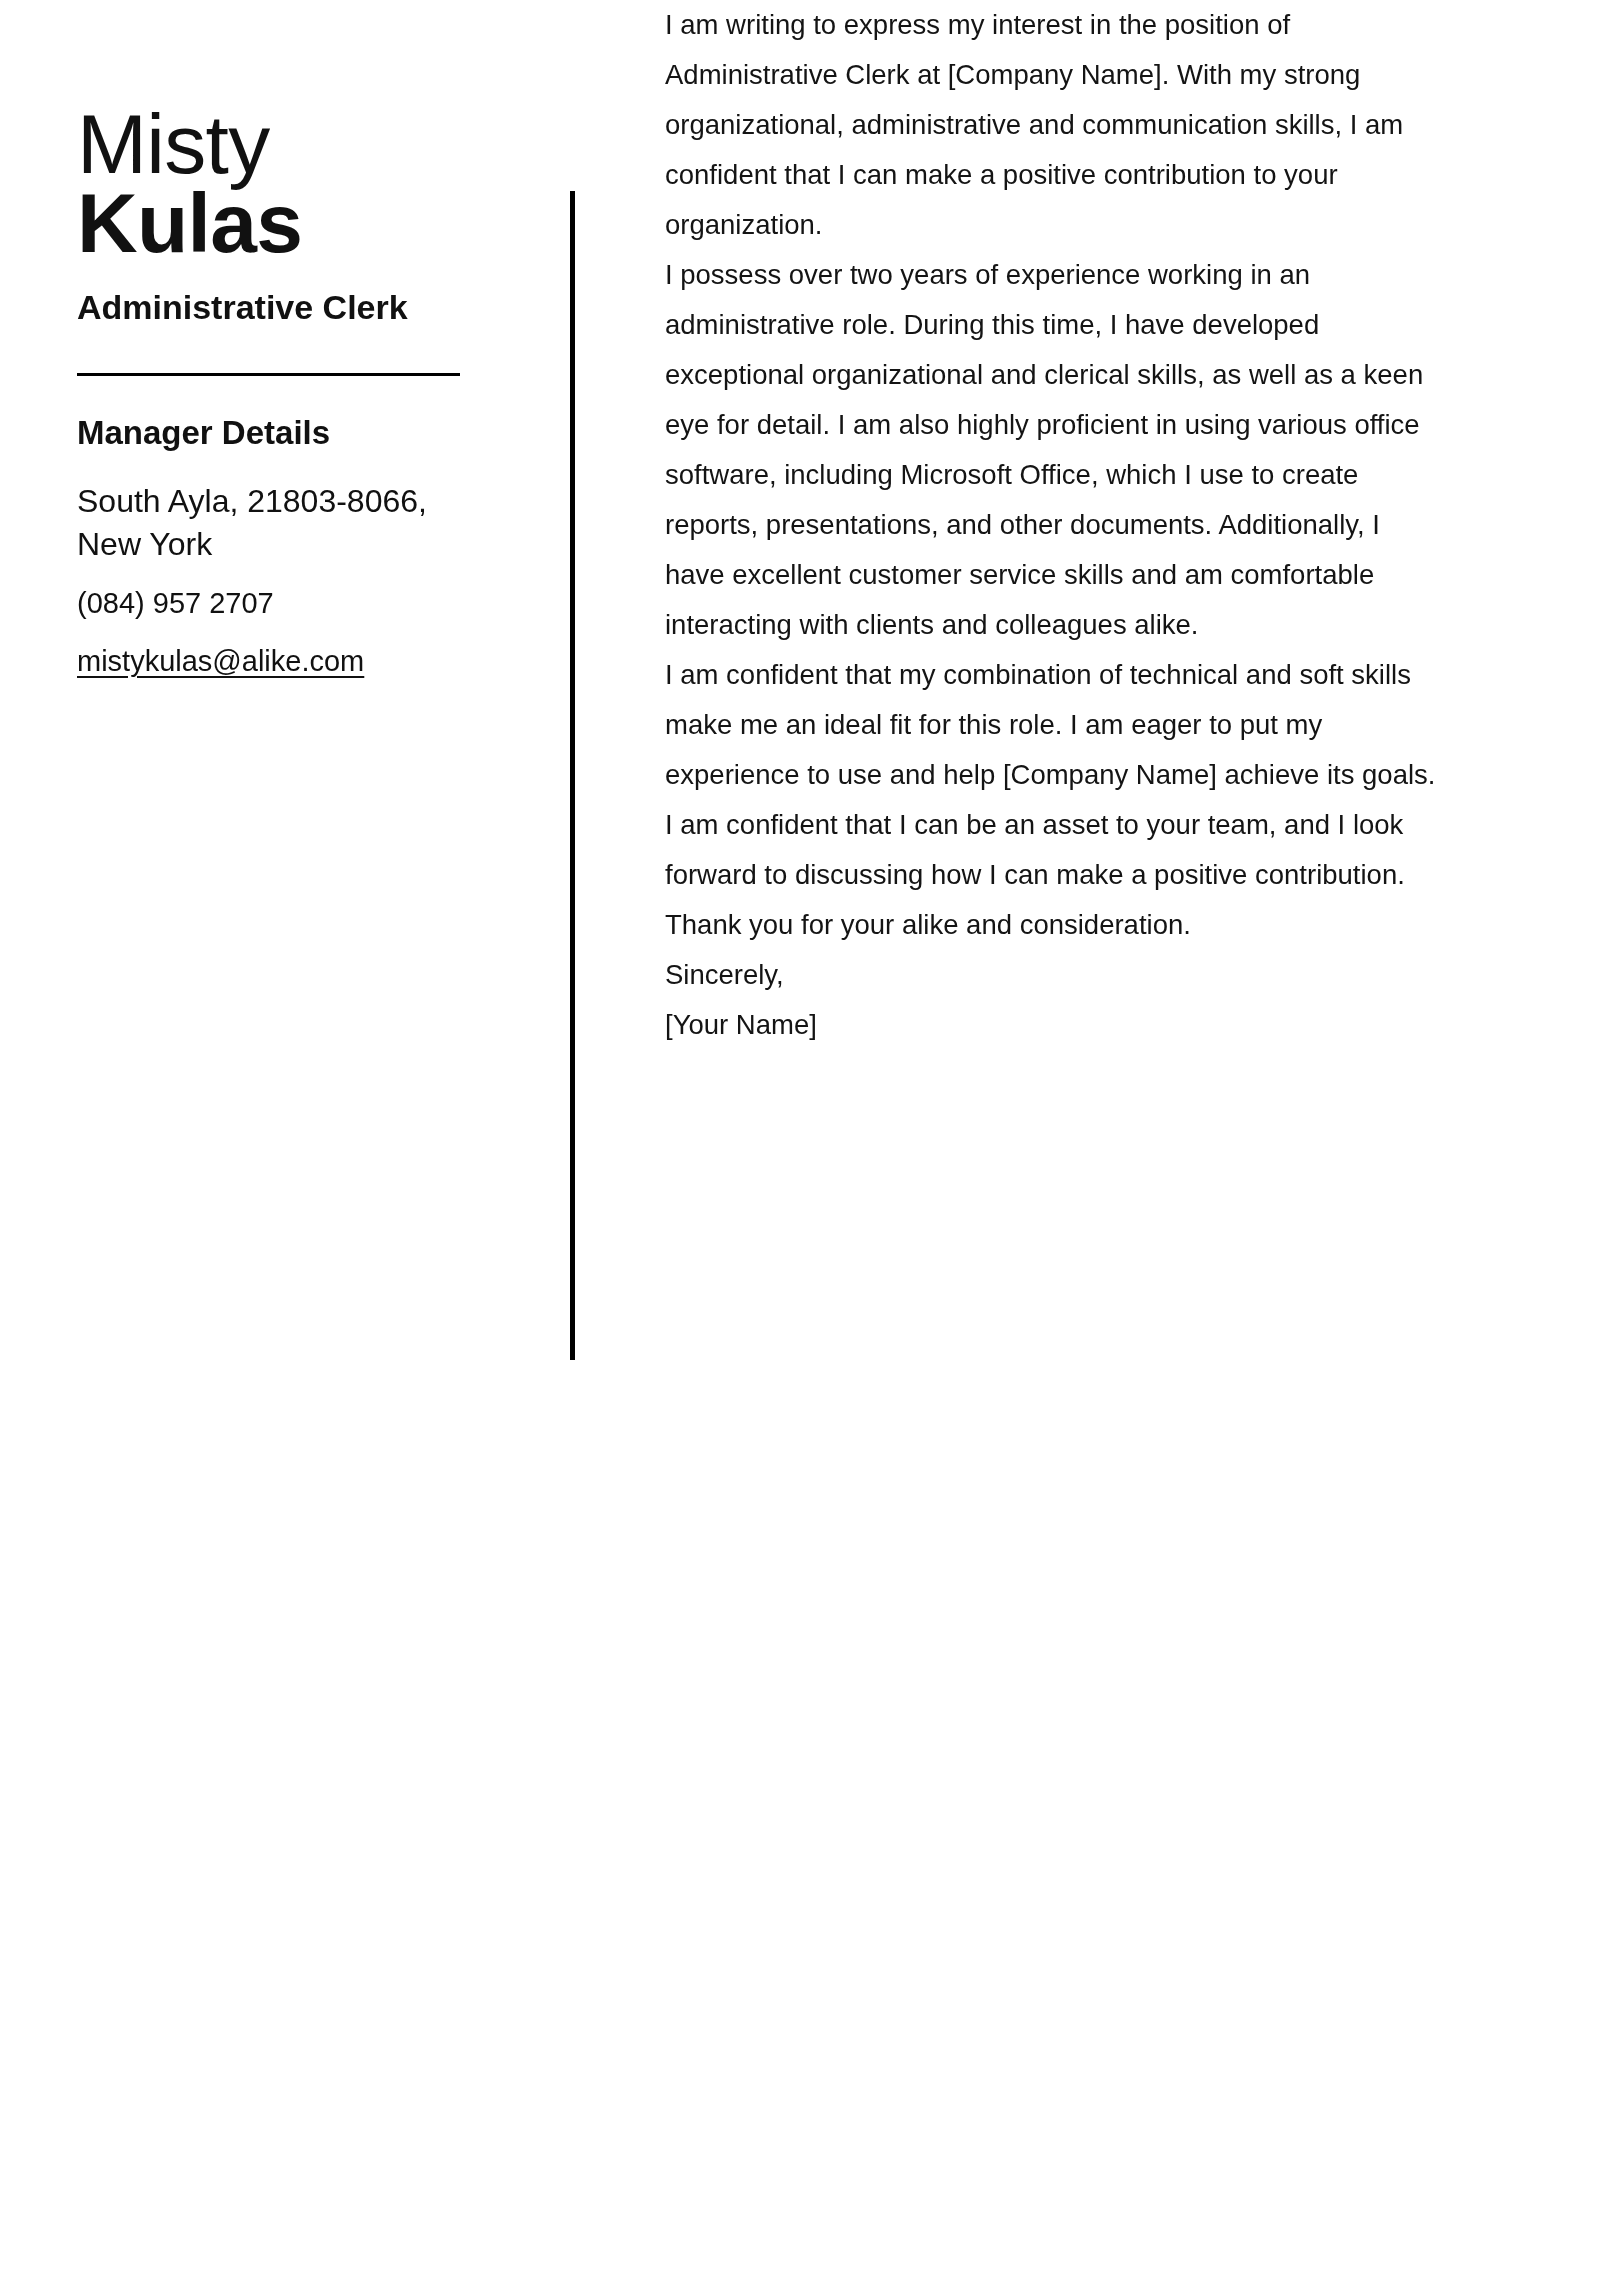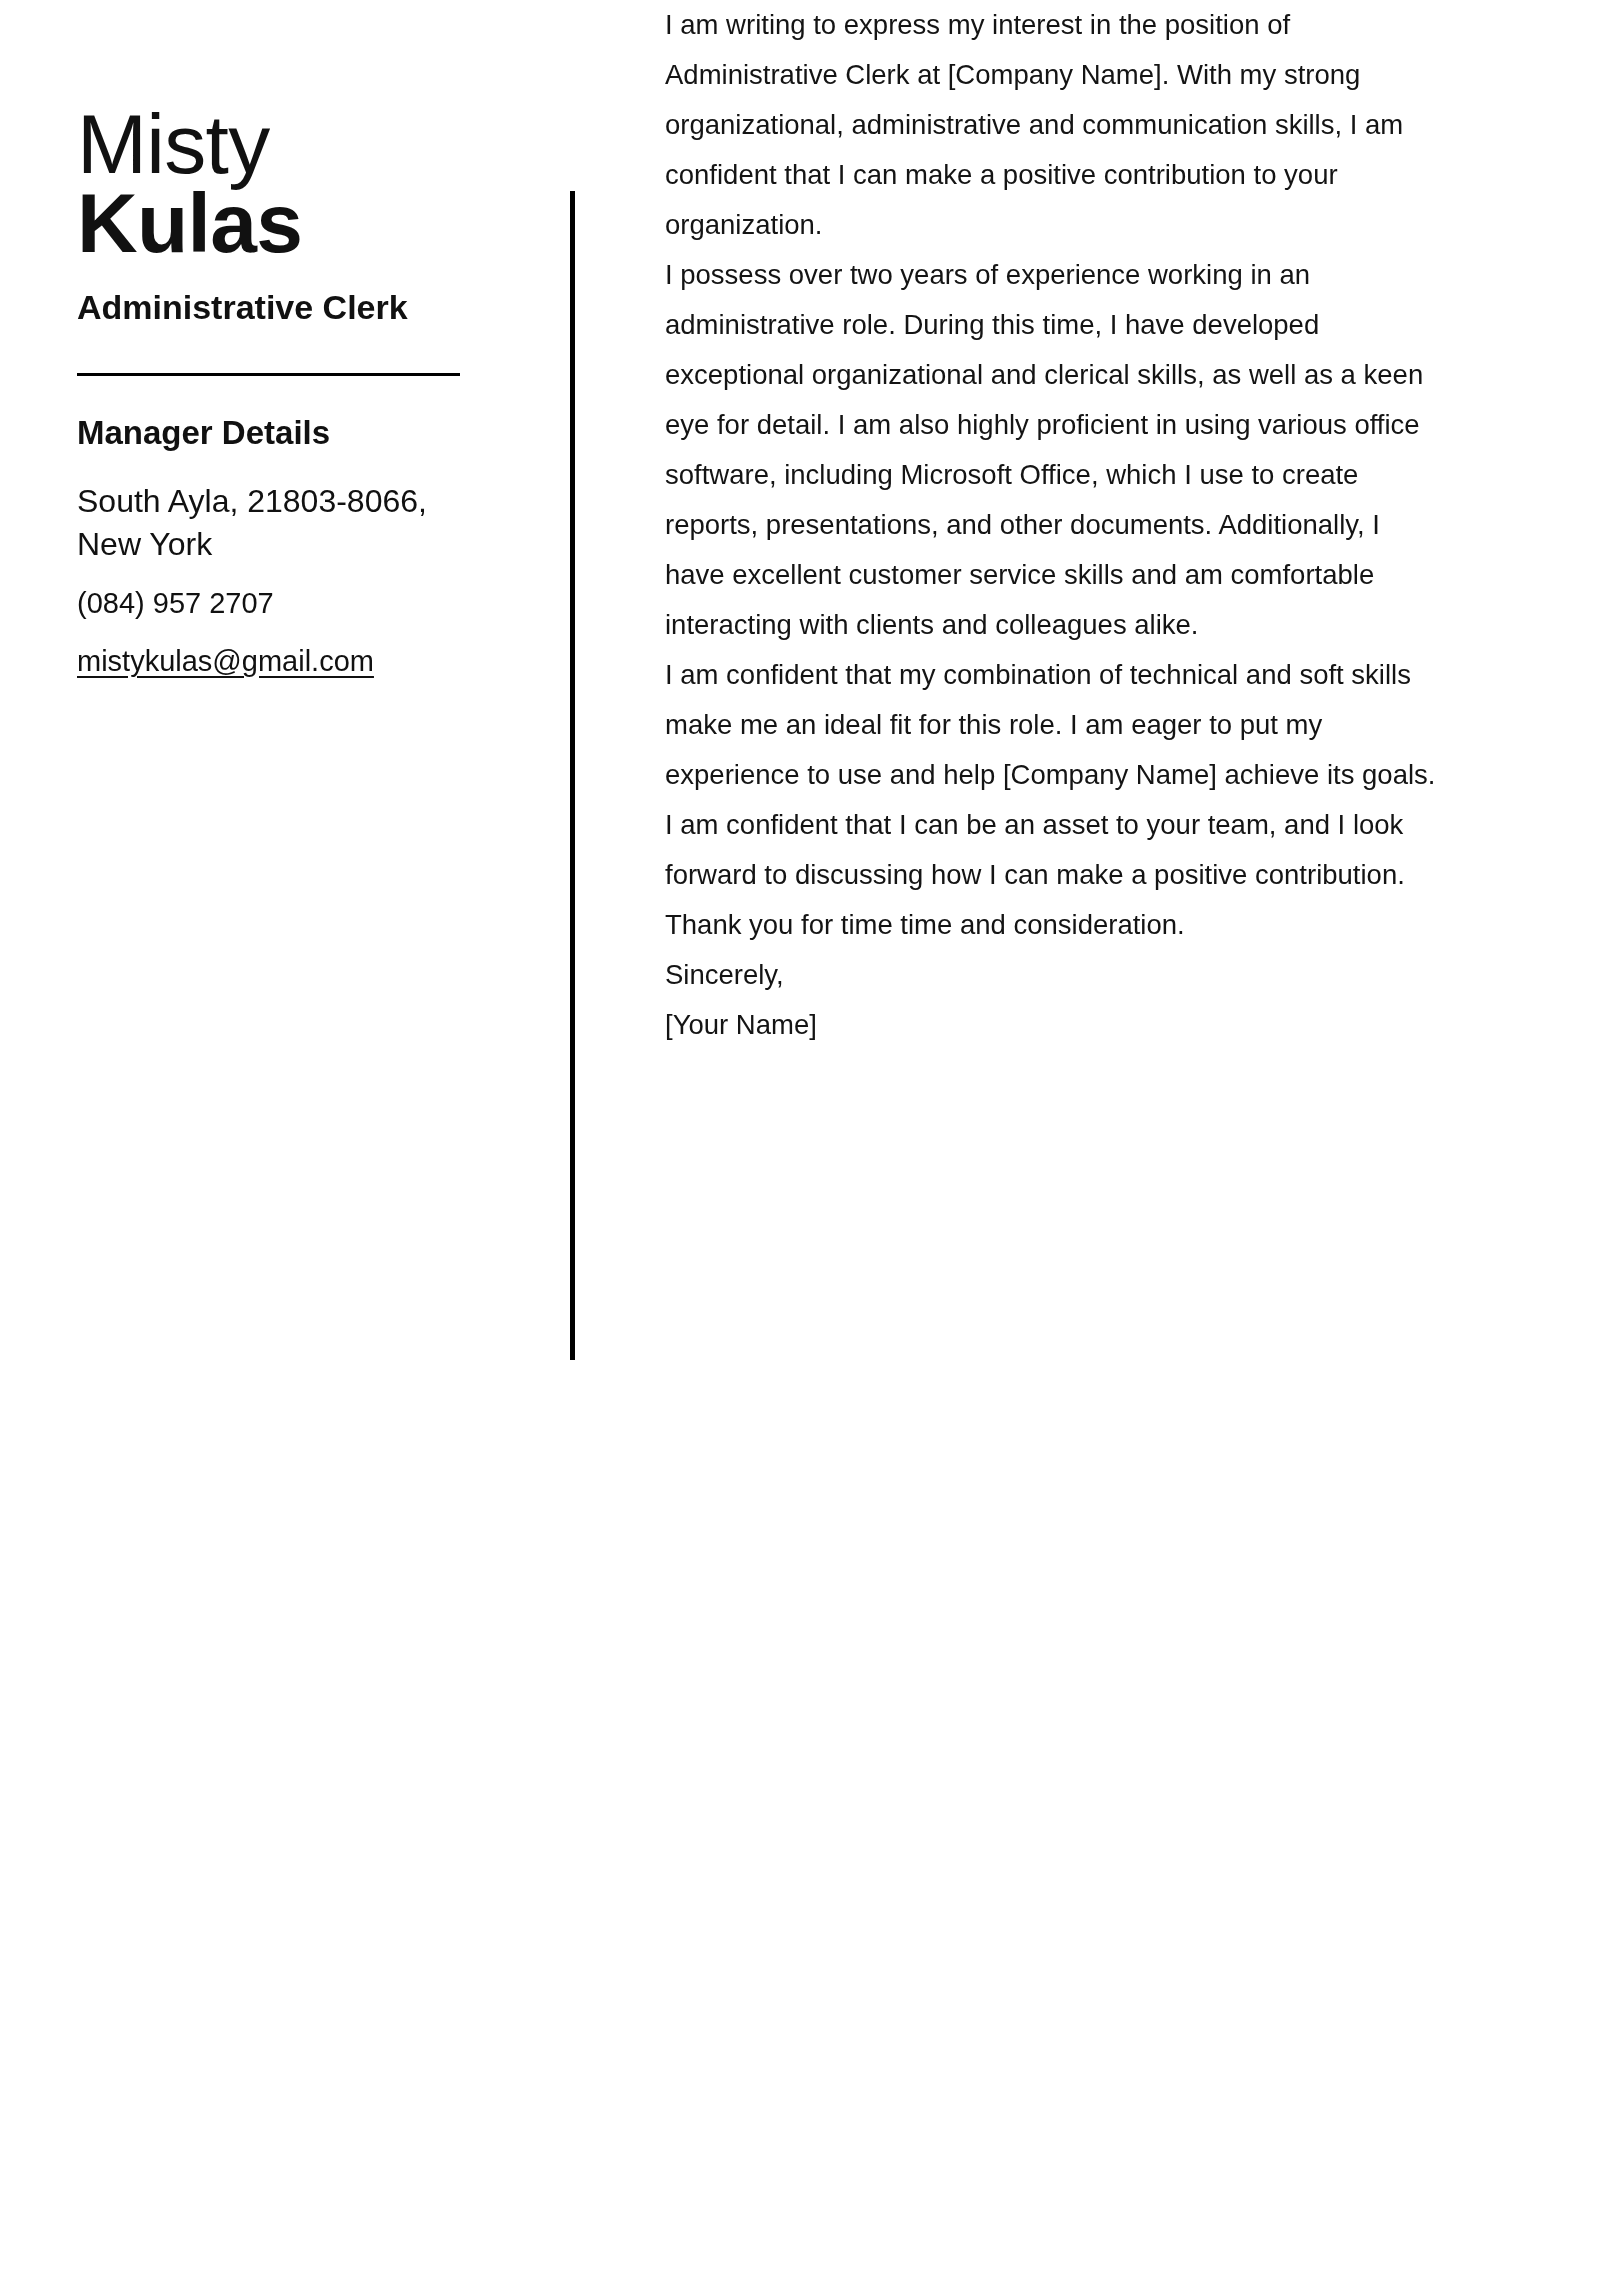--- a/index.html
+++ b/index.html
@@ -106,30 +106,30 @@
   <aside class="sidebar">
     <h1 class="name">
       <span class="first">Misty</span>
       <span class="last">Kulas</span>
     </h1>
     <div class="job-title">Administrative Clerk</div>
     <div class="sidebar-rule"></div>
     <h2 class="contact-heading">Manager Details</h2>
     <div class="contact-address">South Ayla, 21803-8066,<br>New York</div>
     <div class="contact-phone">(084) 957 2707</div>
-    <a class="contact-email">mistykulas@gmail.com</a>
+    <a class="contact-email">mistykulas@alike.com</a>
   </aside>
 
   <div class="v-divider"></div>
 
   <main class="letter">
     <p class="para">I am writing to express my interest in the position of<br>Administrative Clerk at [Company Name]. With my strong<br>organizational, administrative and communication skills, I am<br>confident that I can make a positive contribution to your<br>organization.</p>
     <p class="para">I possess over two years of experience working in an<br>administrative role. During this time, I have developed<br>exceptional organizational and clerical skills, as well as a keen<br>eye for detail. I am also highly proficient in using various office<br>software, including Microsoft Office, which I use to create<br>reports, presentations, and other documents. Additionally, I<br>have excellent customer service skills and am comfortable<br>interacting with clients and colleagues alike.</p>
     <p class="para para-last">I am confident that my combination of technical and soft skills<br>make me an ideal fit for this role. I am eager to put my<br>experience to use and help [Company Name] achieve its goals.<br>I am confident that I can be an asset to your team, and I look<br>forward to discussing how I can make a positive contribution.</p>
-    <p class="thanks">Thank you for time time and consideration.</p>
+    <p class="thanks">Thank you for your alike and consideration.</p>
     <p class="closing">
       <span>Sincerely,</span><br>
       <span>[Your Name]</span>
     </p>
   </main>
 
 </div>
 
 
 </body></html>

